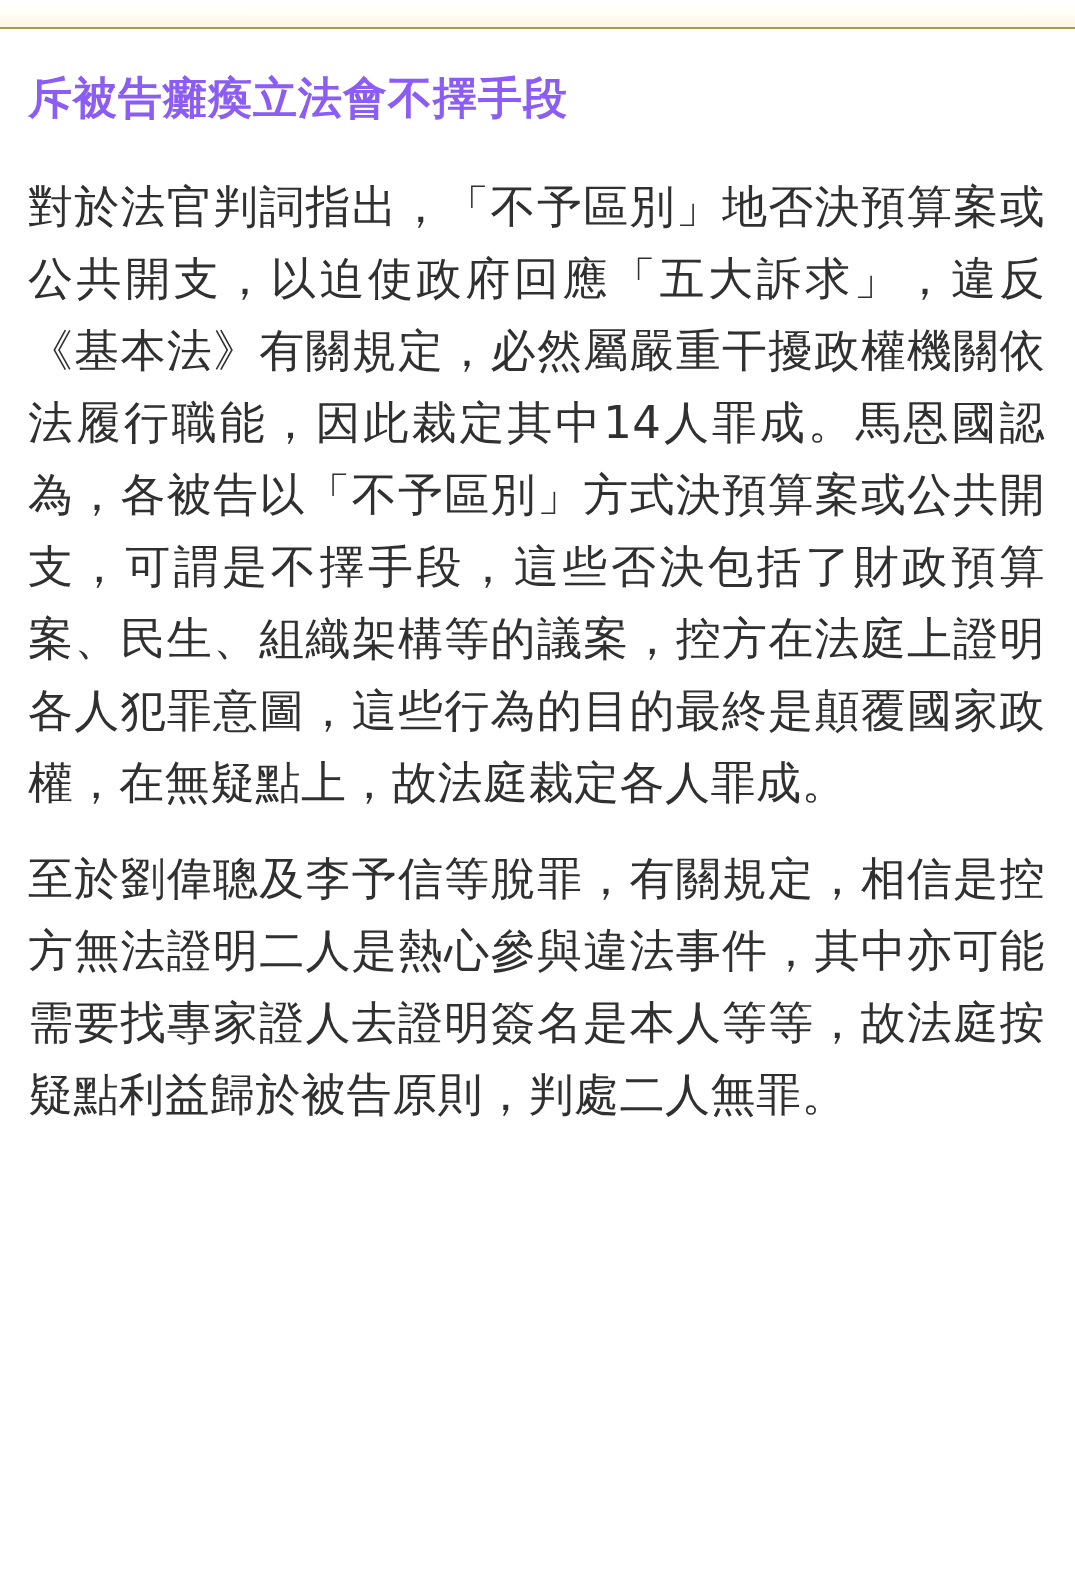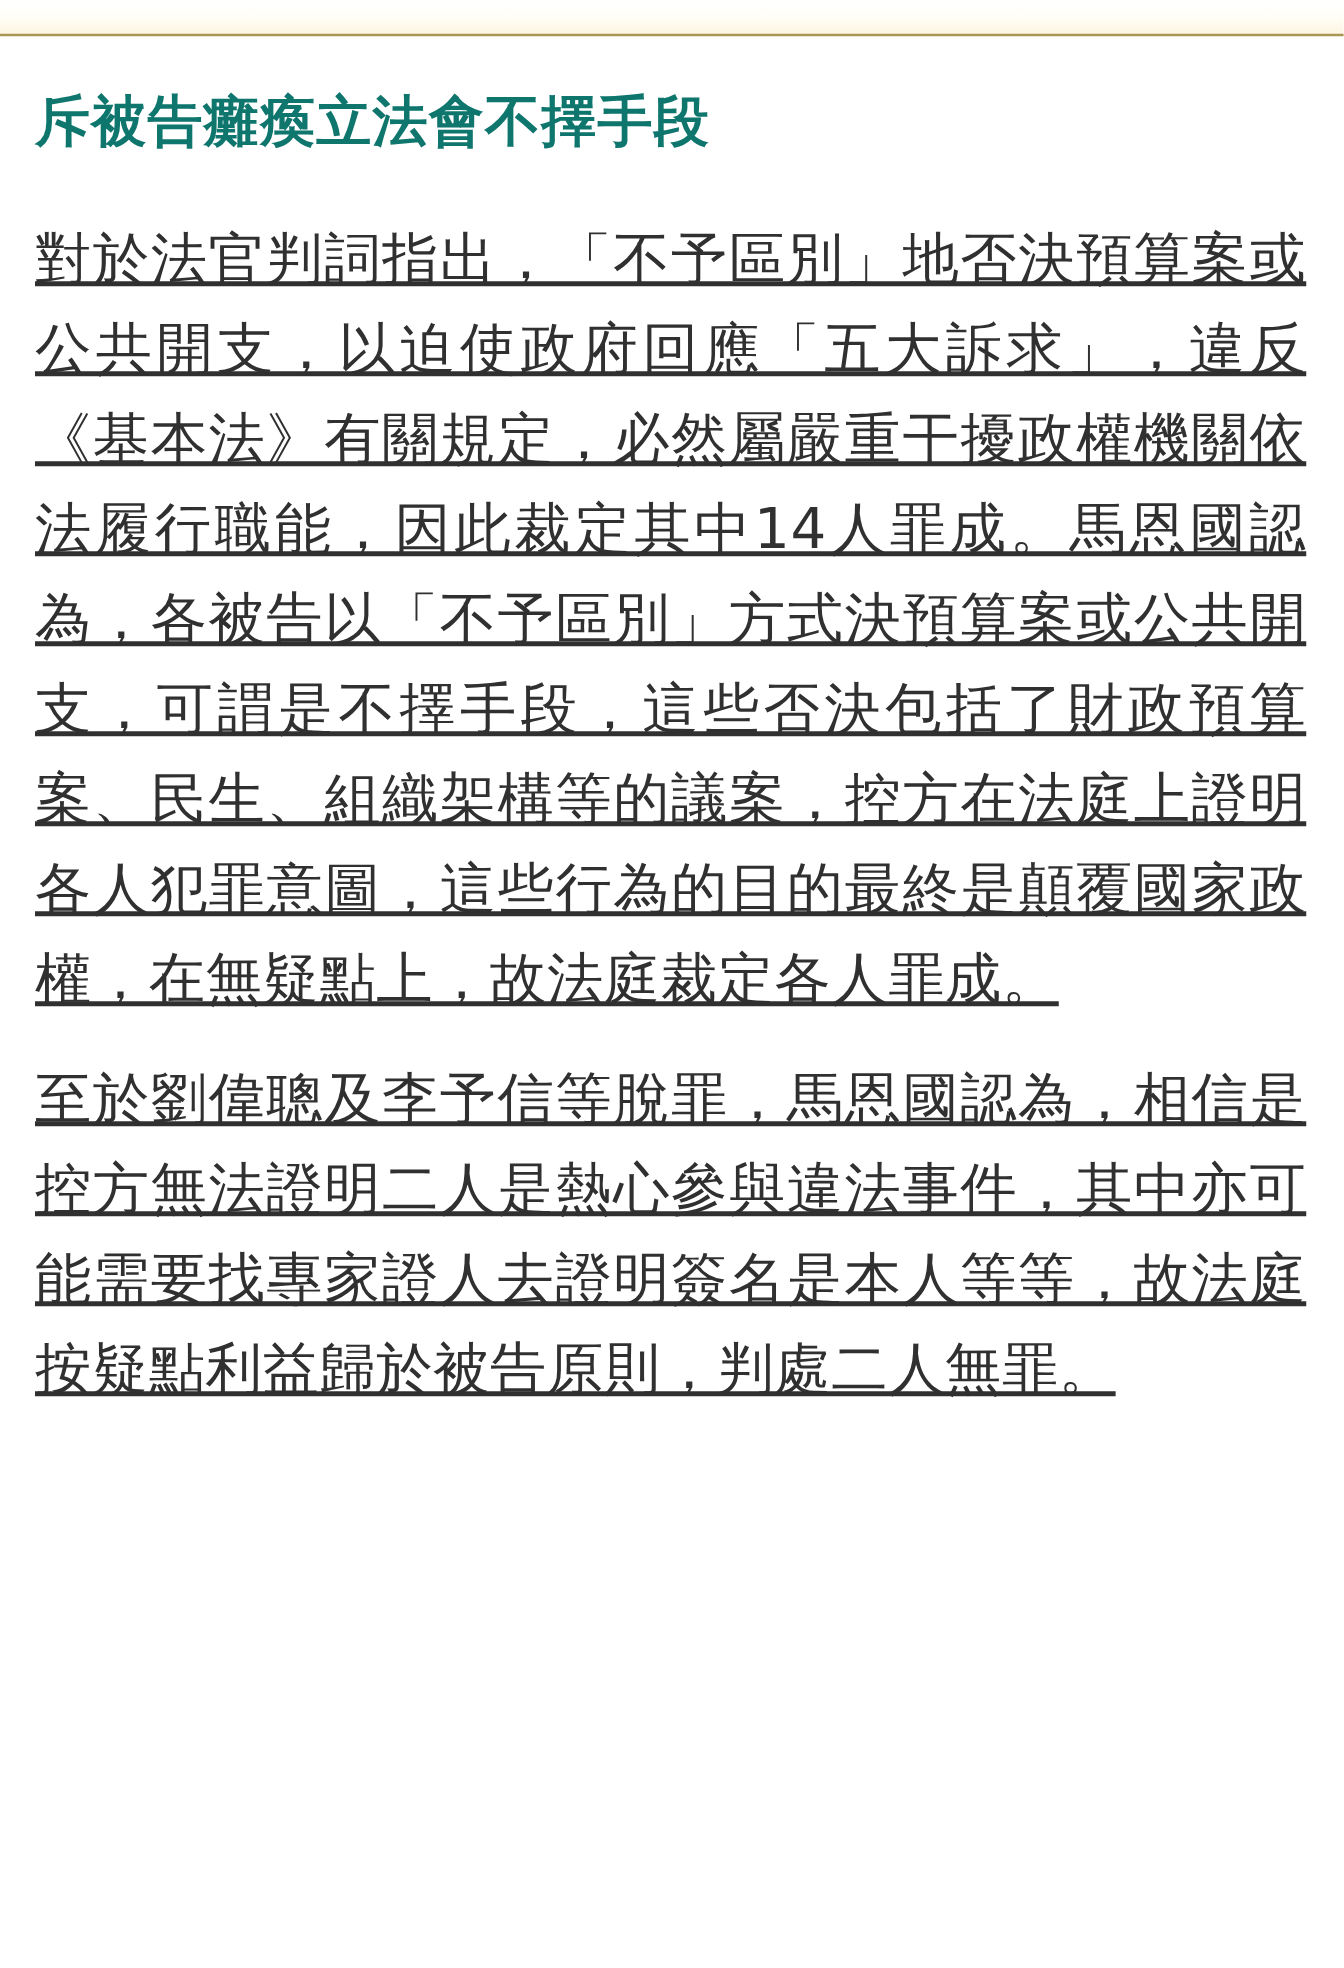--- a/index.html
+++ b/index.html
@@ -19,43 +19,42 @@
     border-bottom: 2px solid #ab9552;
   }
   .article {
     padding: 0 30px 40px 28px;
   }
   .article-heading {
     margin: 41px 0 0 0;
     font-size: 44px;
     line-height: 55px;
     font-weight: 700;
-    color: #0f766e;
+    color: #8b5cf6;
     letter-spacing: 1px;
   }
   .article-paragraph {
     margin: 46px 0 0 0;
     font-size: 45px;
     line-height: 72px;
     font-weight: 400;
     color: #303030;
     text-align: justify;
     letter-spacing: 0.5px;
     word-break: break-all;
-    text-decoration: underline;
   }
   .article-paragraph + .article-paragraph {
     margin-top: 24px;
   }
 </style>
 </head>
 <body>
 
 <div class="top-divider"></div>
 
 <article class="article">
   <h1 class="article-heading">斥被告癱瘓立法會不擇手段</h1>
 
   <p class="article-paragraph">對於法官判詞指出，「不予區別」地否決預算案或公共開支，以迫使政府回應「五大訴求」，違反《基本法》有關規定，必然屬嚴重干擾政權機關依法履行職能，因此裁定其中14人罪成。馬恩國認為，各被告以「不予區別」方式決預算案或公共開支，可謂是不擇手段，這些否決包括了財政預算案、民生、組織架構等的議案，控方在法庭上證明各人犯罪意圖，這些行為的目的最終是顛覆國家政權，在無疑點上，故法庭裁定各人罪成。</p>
 
-  <p class="article-paragraph">至於劉偉聰及李予信等脫罪，馬恩國認為，相信是控方無法證明二人是熱心參與違法事件，其中亦可能需要找專家證人去證明簽名是本人等等，故法庭按疑點利益歸於被告原則，判處二人無罪。</p>
+  <p class="article-paragraph">至於劉偉聰及李予信等脫罪，有關規定，相信是控方無法證明二人是熱心參與違法事件，其中亦可能需要找專家證人去證明簽名是本人等等，故法庭按疑點利益歸於被告原則，判處二人無罪。</p>
 
 </article>
 
 </body></html>

